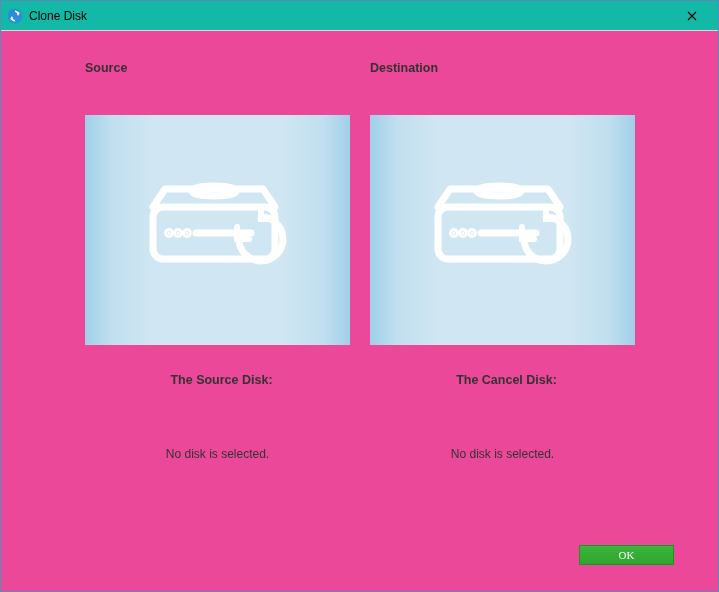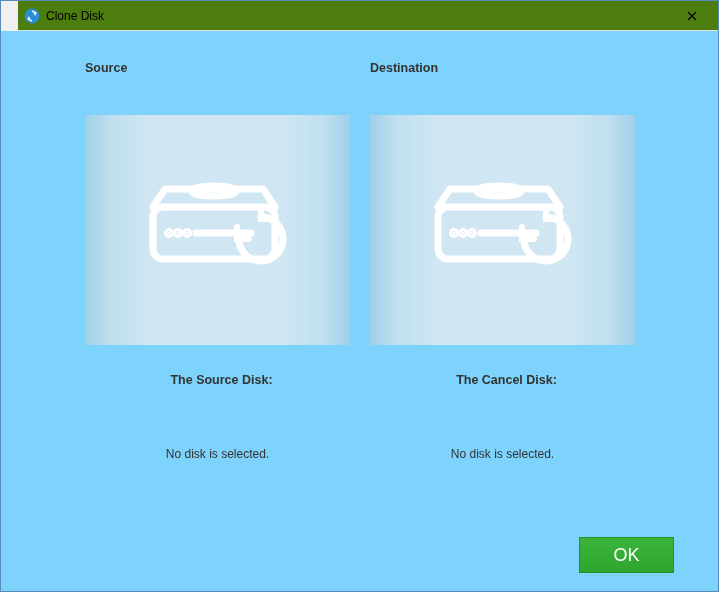--- a/index.html
+++ b/index.html
@@ -14,26 +14,25 @@
     .window {
       width: 719px;
       height: 592px;
       border: 1px solid #5a8bb8;
       background: #f0f0f0;
       display: flex;
       flex-direction: column;
     }
     .titlebar {
       height: 30px;
-      background: #4d7c0f;
+      background: #14b8a6;
       display: flex;
       align-items: center;
       padding: 0 6px;
       border-bottom: 1px solid #dcdcdc;
-      margin-left: 17px;
     }
     .title-icon {
       width: 16px;
       height: 16px;
       margin-right: 6px;
     }
     .window-title {
       font-size: 12px;
       color: #000;
       flex: 1;
@@ -43,21 +42,21 @@
       height: 28px;
       display: flex;
       align-items: center;
       justify-content: center;
       color: #000;
       font-size: 15px;
       cursor: default;
     }
     .content {
       flex: 1;
-      background: #7dd3fc;
+      background: #ec4899;
       padding: 10px 14px 0 14px;
       display: flex;
       flex-direction: column;
     }
     .columns {
       flex: 1;
       display: flex;
       gap: 20px;
       padding: 20px 70px 0 70px;
     }
@@ -98,29 +97,30 @@
     .footer {
       height: 56px;
       display: flex;
       justify-content: flex-end;
       align-items: center;
       gap: 24px;
       padding: 0 30px 16px 0;
     }
     .btn {
       min-width: 95px;
-      height: 36px;
+      height: 20px;
       background: linear-gradient(#3cb53c, #2ea52e);
       border: 1px solid #259025;
       color: #fff;
-      font-size: 18px;
+      font-size: 11px;
       display: flex;
       align-items: center;
       justify-content: center;
       cursor: pointer;
+      font-family: Liberation Serif, serif;
     }
   </style>
 </head>
 <body>
 
 <div class="window">
   <div class="titlebar">
     <span class="title-icon">
       <svg width="16" height="16" viewBox="0 0 16 16">
         <circle cx="8" cy="8" r="7.5" fill="#2a8fd4"></circle>

